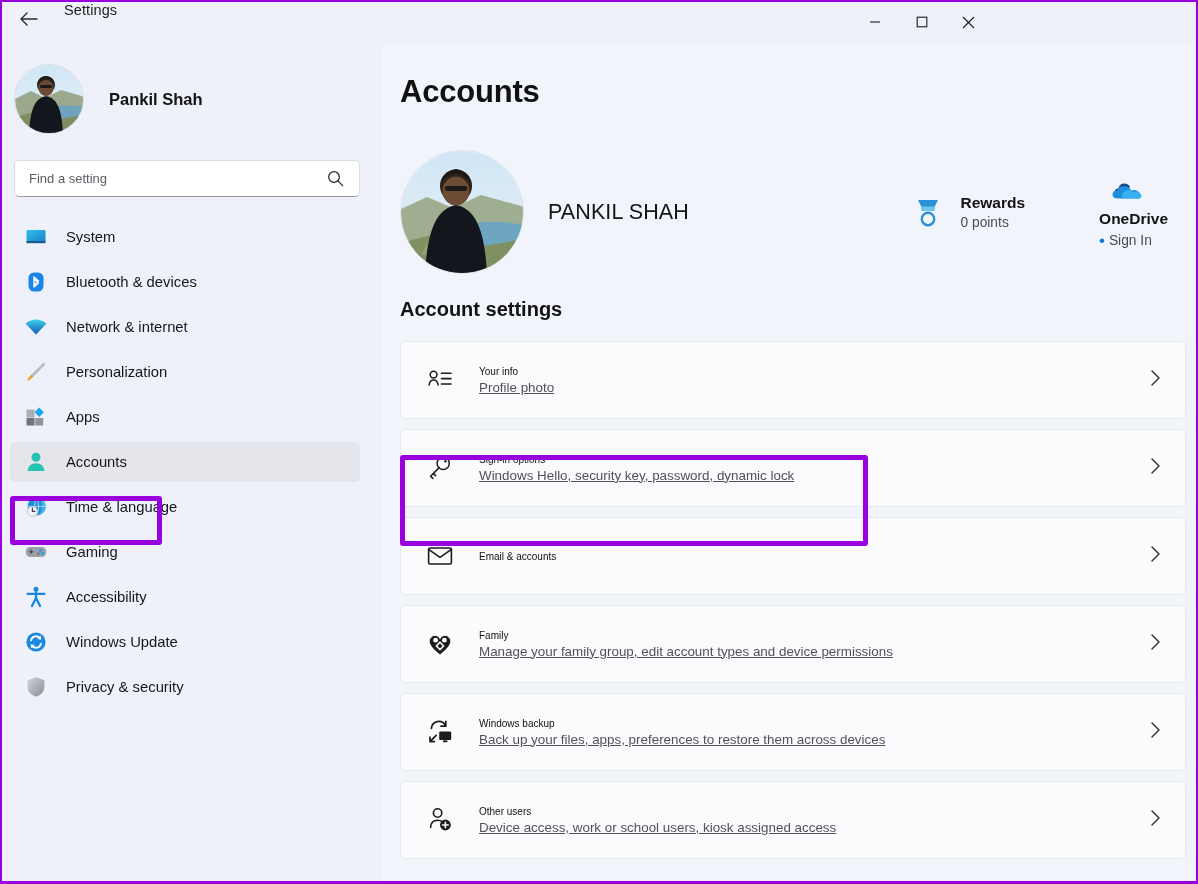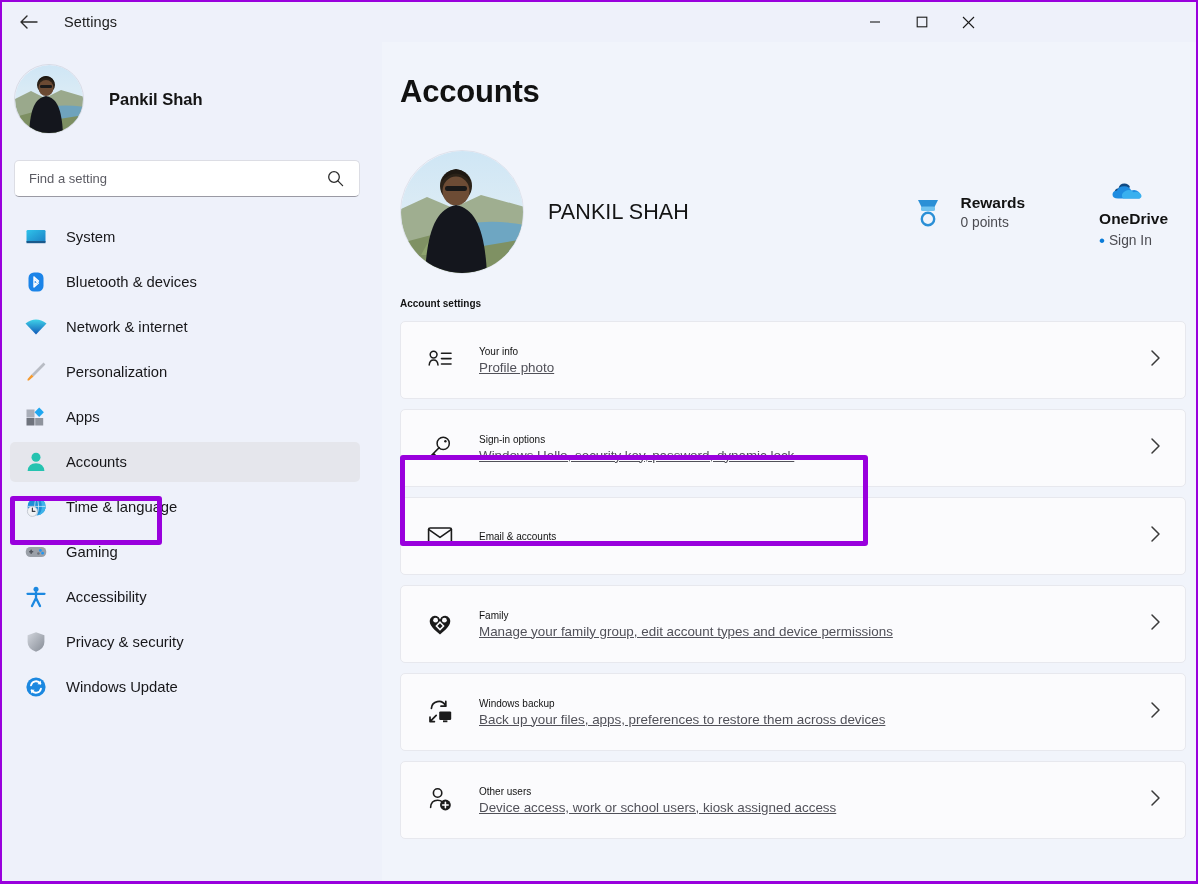--- a/index.html
+++ b/index.html
@@ -15,21 +15,21 @@
     background: #eef1fa;
     border: 2px solid #9900dd;
     border-bottom: 3px solid #9900dd;
     overflow: hidden;
   }
 
   
   .titlebar {
     position: absolute; top: 0; left: 0;
     width: 990px; height: 40px;
-    display: flex; align-items: center;
+    display: flex; 
     background: #eef1fa;
   }
   .back-btn {
     width: 42px; height: 34px; margin-left: 6px;
     display: flex; align-items: center; justify-content: center;
     border-radius: 4px;
   }
   .back-btn svg { stroke: #2b2b2b; }
   .app-title {
     margin-left: 14px;
@@ -148,22 +148,22 @@
   .widget { display: flex; align-items: center; }
   .widget + .widget { margin-left: 60px; flex-direction: column; }
   .widget-ico { width: 36px; height: 36px; flex: none;
     display: flex; align-items: center; justify-content: center; }
   .widget-txt { margin-left: 14px; }
   .widget-title { font-size: 15.5px; font-weight: 700; color: #121212; }
   .widget-sub { font-size: 13.8px; color: #4c4c52; margin-top: 3px; }
   .widget-sub .dot { color: #0a7bd8; font-size: 17px; vertical-align: -1px; }
 
   .section-title {
-    font-size: 10px; font-weight: 700; color: #131313;
-    margin: 20px 0 12px 18px;
+    font-size: 20px; font-weight: 700; color: #131313;
+    margin: 20px 0 20px 18px;
   }
 
   .cards { margin-left: 18px; margin-right: 10px; }
   .card {
     position: relative;
     display: flex; align-items: center;
     height: 78px;
     background: #fbfbfd;
     border: 1px solid #e7e8ee;
     border-radius: 5px;
@@ -371,42 +371,42 @@
             <circle cx="12" cy="4.2" r="2.5" fill="#1b88e0"></circle>
             <path d="M12 7.2 L12 13 M3.5 8.8 L20.5 8.8 M12 13 L8 21 M12 13 L16 21" stroke="#1b88e0" stroke-width="2.3" stroke-linecap="round" fill="none"></path>
           </svg>
         </span>
         <span class="nav-label">Accessibility</span>
       </div>
 
       <div class="navitem">
         <span class="nav-ico">
           <svg width="24" height="24" viewBox="0 0 24 24">
+            <circle cx="12" cy="12" r="9.6" fill="#1b88e0"></circle>
+            <path d="M7 10.4 A5.2 5.2 0 0 1 16.4 8.6 M17 13.6 A5.2 5.2 0 0 1 7.6 15.4" stroke="#ffffff" stroke-width="1.9" fill="none" stroke-linecap="round"></path>
+            <path d="M16.9 5.6 L16.9 9.2 L13.4 9.2 Z" fill="#ffffff"></path>
+            <path d="M7.1 18.4 L7.1 14.8 L10.6 14.8 Z" fill="#ffffff"></path>
+          </svg>
+        </span>
+        <span class="nav-label">Windows Update</span>
+      </div>
+
+      <div class="navitem">
+        <span class="nav-ico">
+          <svg width="24" height="24" viewBox="0 0 24 24">
             <defs>
                 <linearGradient id="sh" x1="0" y1="0" x2="1" y2="1">
               <stop offset="0%" stop-color="#d2d6dd"></stop>
                   <stop offset="100%" stop-color="#868c96"></stop>
             </linearGradient>
               </defs>
             <path d="M12 2.2 L20.4 5.2 V12 Q20.4 18.6 12 21.8 Q3.6 18.6 3.6 12 V5.2 Z" fill="url(#sh)"></path>
           </svg>
         </span>
         <span class="nav-label">Privacy &amp; security</span>
-      </div>
-
-      <div class="navitem">
-        <span class="nav-ico">
-          <svg width="24" height="24" viewBox="0 0 24 24">
-            <circle cx="12" cy="12" r="9.6" fill="#1b88e0"></circle>
-            <path d="M7 10.4 A5.2 5.2 0 0 1 16.4 8.6 M17 13.6 A5.2 5.2 0 0 1 7.6 15.4" stroke="#ffffff" stroke-width="1.9" fill="none" stroke-linecap="round"></path>
-            <path d="M16.9 5.6 L16.9 9.2 L13.4 9.2 Z" fill="#ffffff"></path>
-            <path d="M7.1 18.4 L7.1 14.8 L10.6 14.8 Z" fill="#ffffff"></path>
-          </svg>
-        </span>
-        <span class="nav-label">Windows Update</span>
       </div>
 
     </div>
   </div>
 
   <div class="annot-nav"></div>
 
   <div class="main">
 
     <div class="page-title">Accounts</div>

